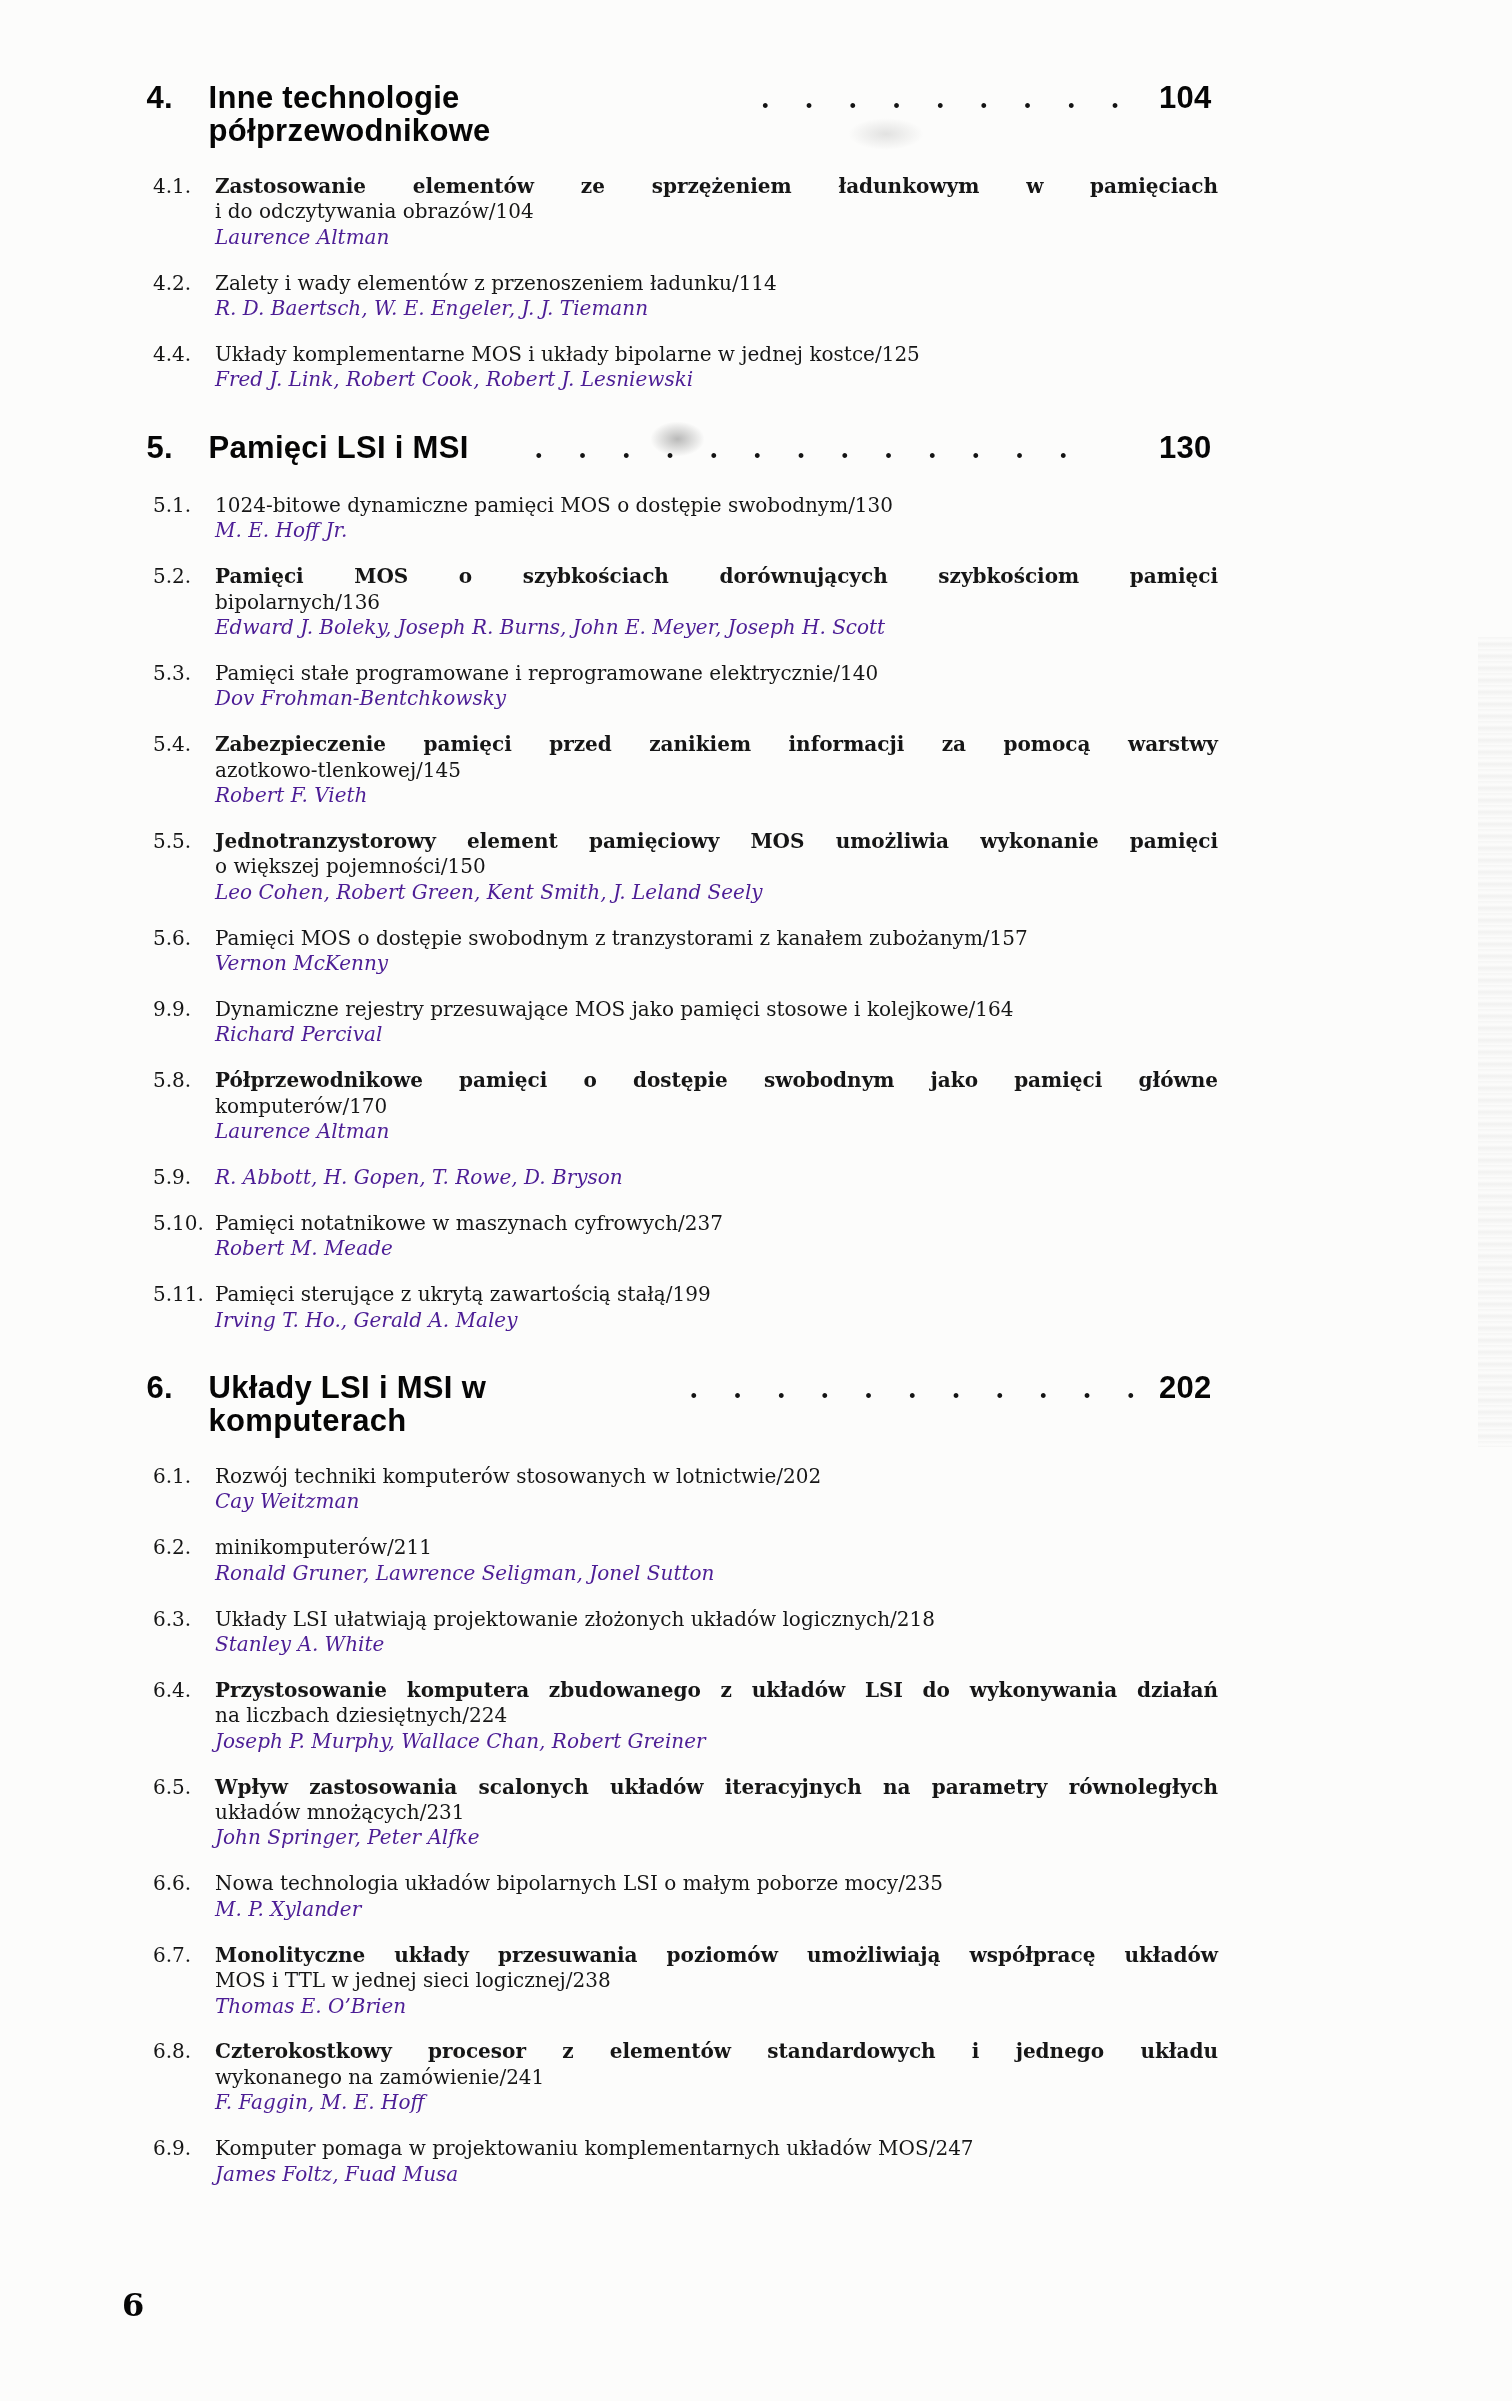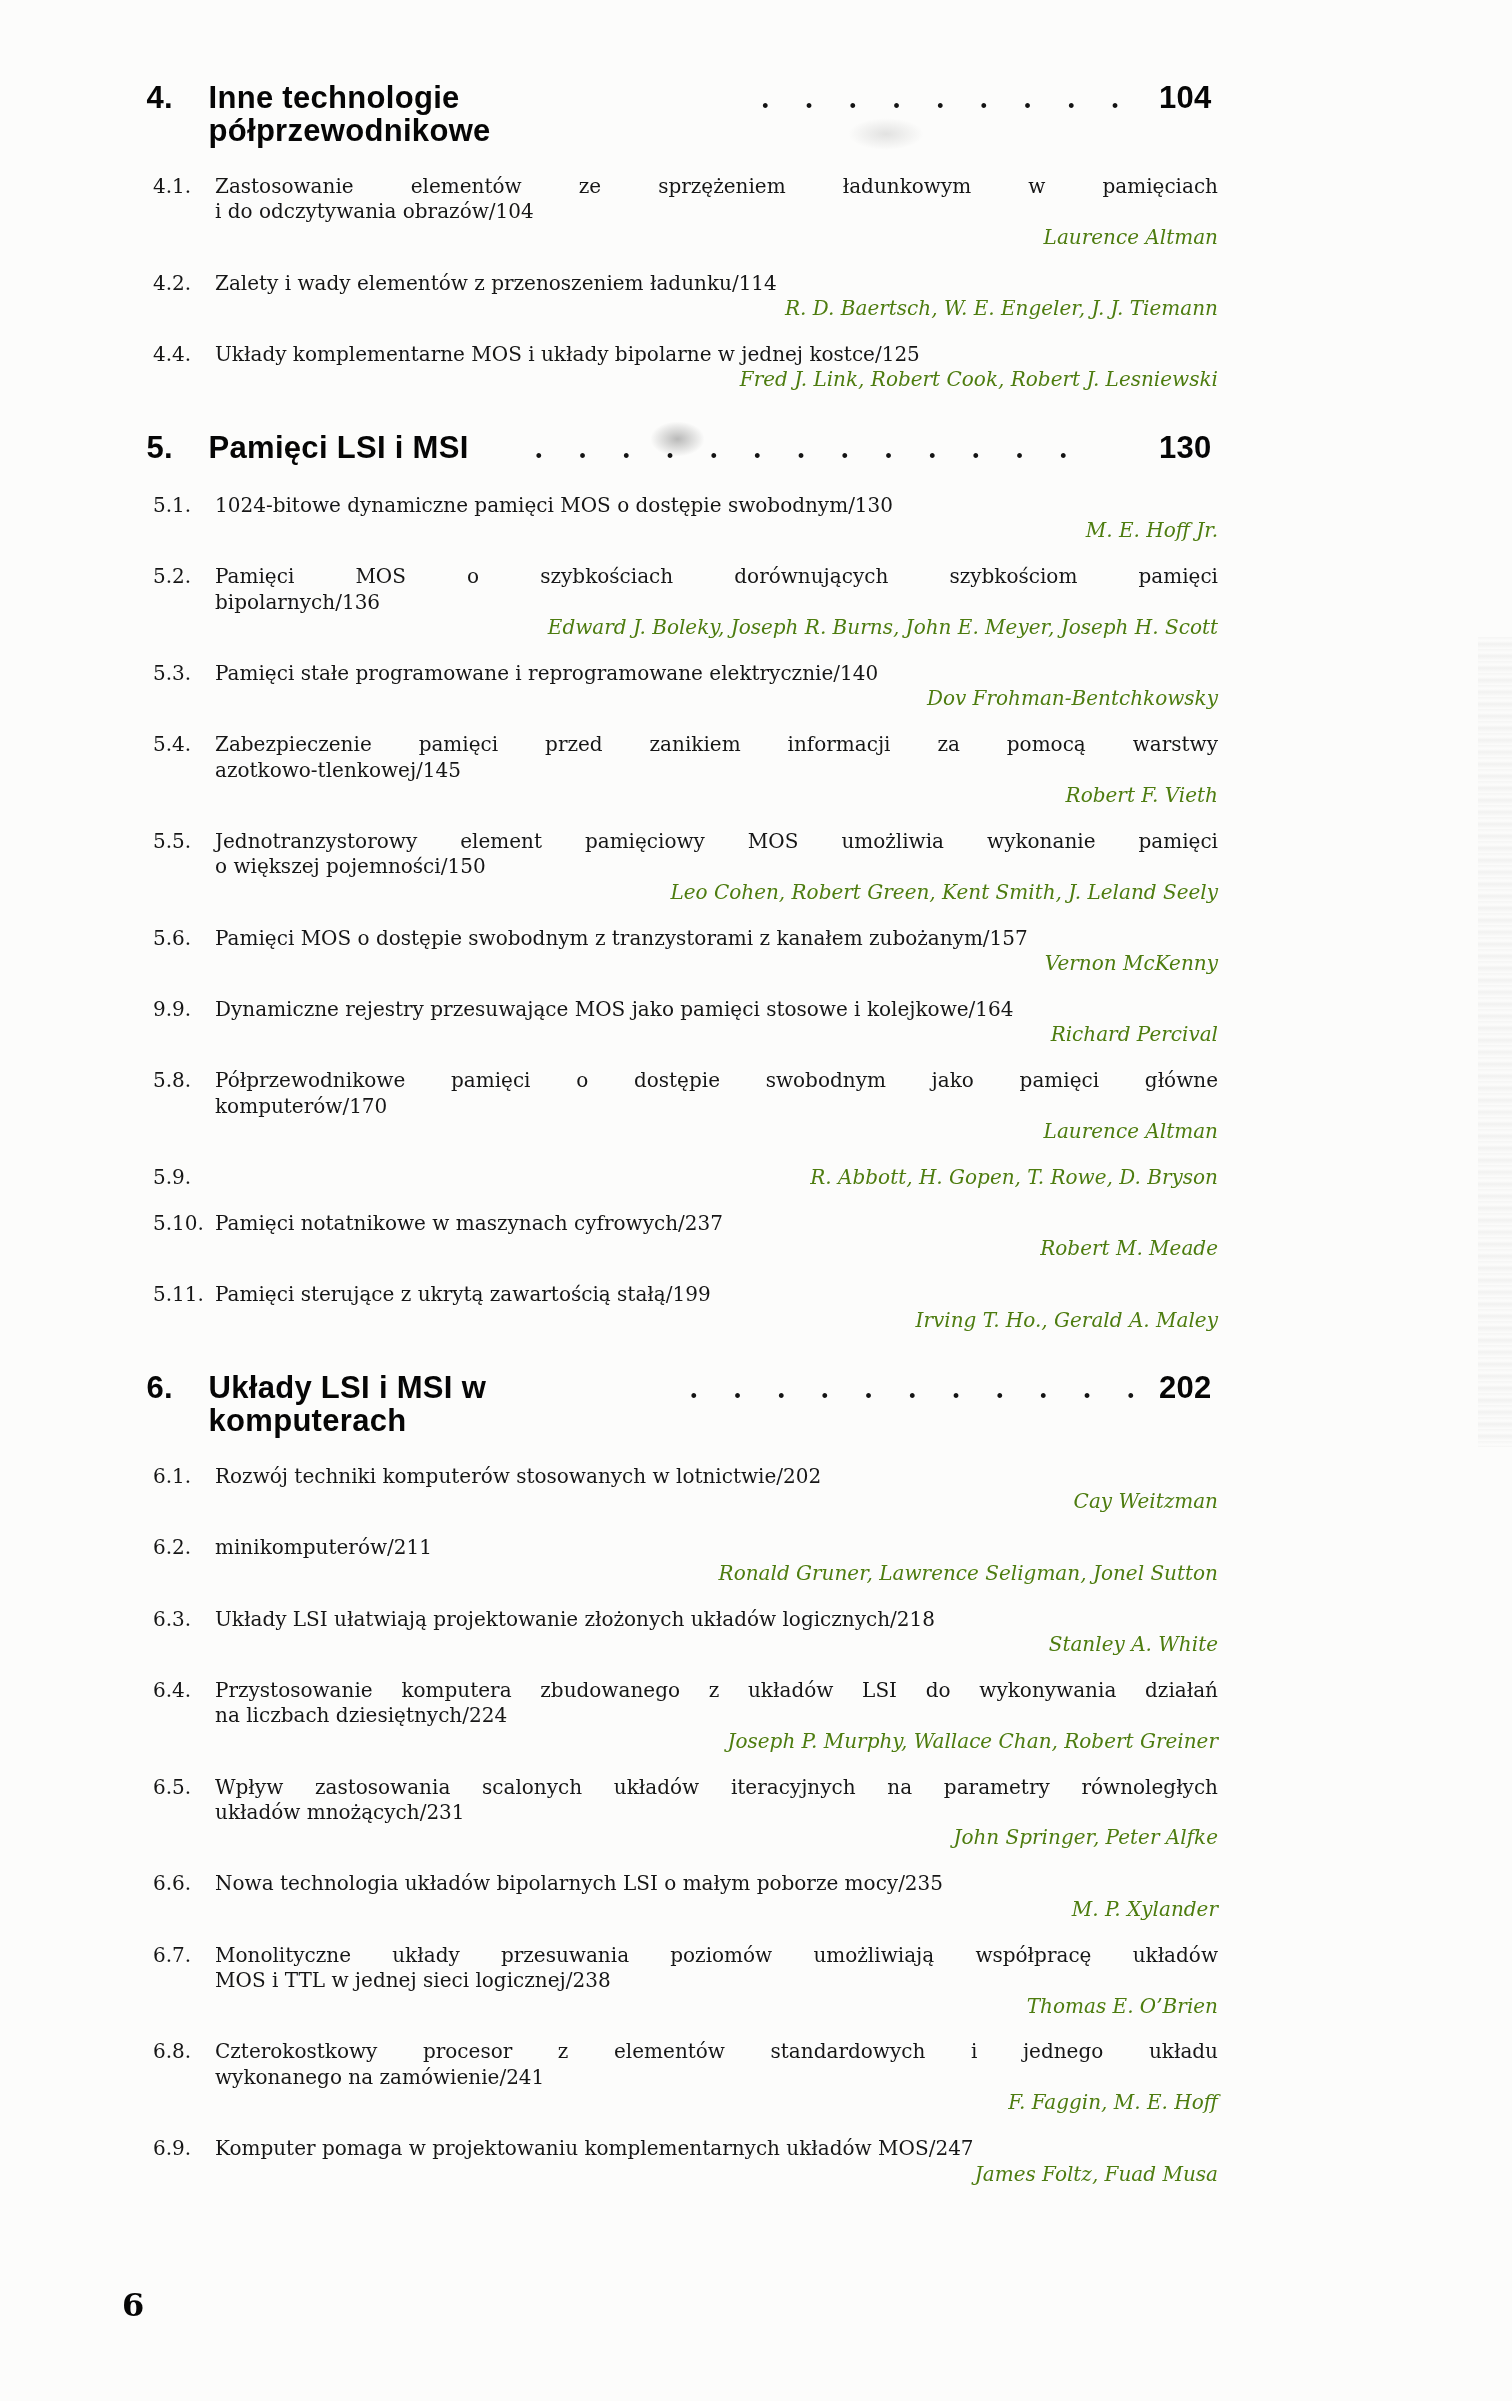--- a/index.html
+++ b/index.html
@@ -48,22 +48,22 @@
 
   .entry {
     display:grid;
     grid-template-columns:62px 1003px;
     margin-bottom:20.5px;
     font-size:20px;
     line-height:25.4px;
   }
   .entry-number { white-space:nowrap; }
   .title-line { text-align:left; }
-  .title-line.justified { text-align:justify; text-align-last:justify; }
-  .authors { font-style:italic; color:#4d7c0f;text-align:right; }
+  .title-line.justified { text-align:justify; text-align-last:justify;font-weight:bold; }
+  .authors { font-style:italic; color:#4c1d95; }
 
   .footer-num {
     position:absolute;
     left:122px; top:2286px;
     font-family:"DejaVu Serif", serif;
     font-weight:700;
     font-size:32px;
     color:#060606;
   }
 

